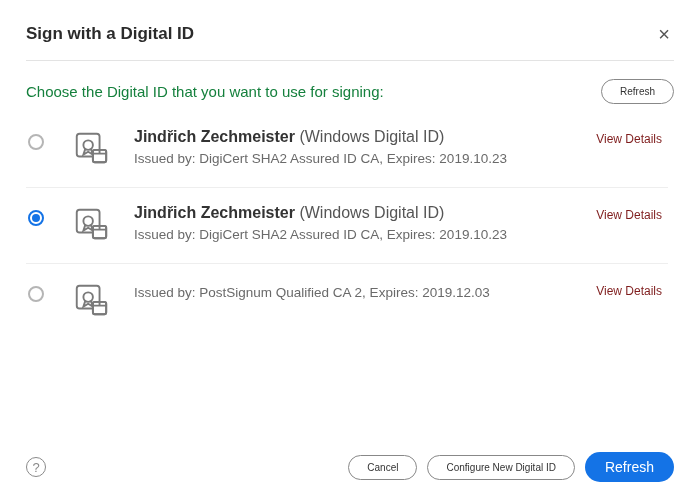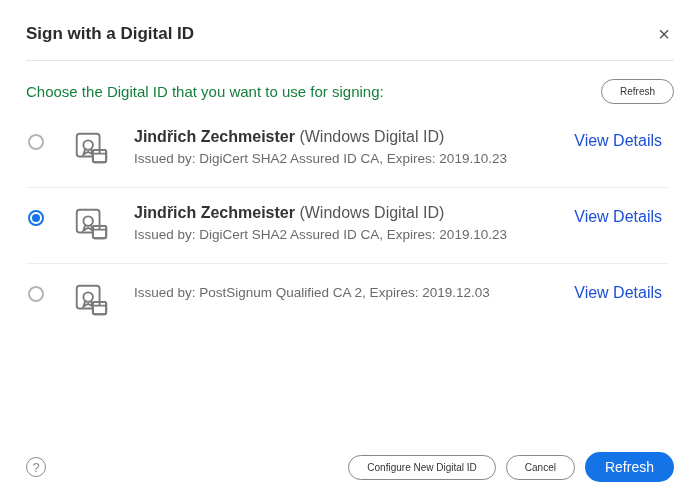--- a/index.html
+++ b/index.html
@@ -18,21 +18,21 @@
   .item + .item { border-top:1px solid #eee; }
   .radio { width:16px; height:16px; border-radius:50%; border:2px solid #b5b5b5; margin-top:6px; flex:0 0 16px; position:relative; cursor:pointer; }
   .radio.selected { border-color:#1473e6; }
   .radio.selected::after { content:""; position:absolute; top:2px; left:2px; width:8px; height:8px; border-radius:50%; background:#1473e6; }
   .cert-icon { width:38px; margin:0 14px 0 18px; flex:0 0 38px; color:#7a7a7a; }
   .info { flex:1 1 auto; }
   .name-line { font-size:16px; color:#333; }
   .name-line .name { font-weight:600; }
   .name-line .type { color:#555; font-weight:400; }
   .issuer { font-size:13.5px; color:#6a6a6a; margin-top:5px; }
-  .view-details { color:#1d4ed8; font-size:16px; cursor:pointer; white-space:nowrap; margin-left:8px; margin-top:4px; }
+  .view-details { color:#7f1d1d; font-size:12px; cursor:pointer; white-space:nowrap; margin-left:8px; margin-top:4px; }
   .footer { display:flex; align-items:center; justify-content:flex-end; gap:10px; padding-top:28px; }
   .help { width:20px; height:20px; border:1.6px solid #8a8a8a; border-radius:50%; color:#8a8a8a; display:flex; align-items:center; justify-content:center; font-size:13px; margin-right:auto; cursor:pointer; }
   .btn-primary { background:#1473e6; color:#fff; border:none; border-radius:16px; padding:7px 20px; font-size:14px; cursor:pointer; }
   
   .list::-webkit-scrollbar { width:8px; }
   .list::-webkit-scrollbar-thumb { background:#cfcfcf; border-radius:4px; }
   .list::-webkit-scrollbar-track { background:#f0f0f0; }
 </style>
 </head>
 <body>
@@ -104,18 +104,18 @@
     <div class="info">
       <div class="issuer">Issued by: PostSignum Qualified CA 2, Expires: 2019.12.03</div>
     </div>
     <div class="view-details">View Details</div>
   </div>
       </div>
   </div>
 
   <div class="footer">
     <div class="help">?</div>
+    <button class="btn-pill">Cancel</button>
     <button class="btn-pill">Configure New Digital ID</button>
-    <button class="btn-pill">Cancel</button>
     <button class="btn-primary">Refresh</button>
   </div>
 
 </div>
 
 </body></html>

